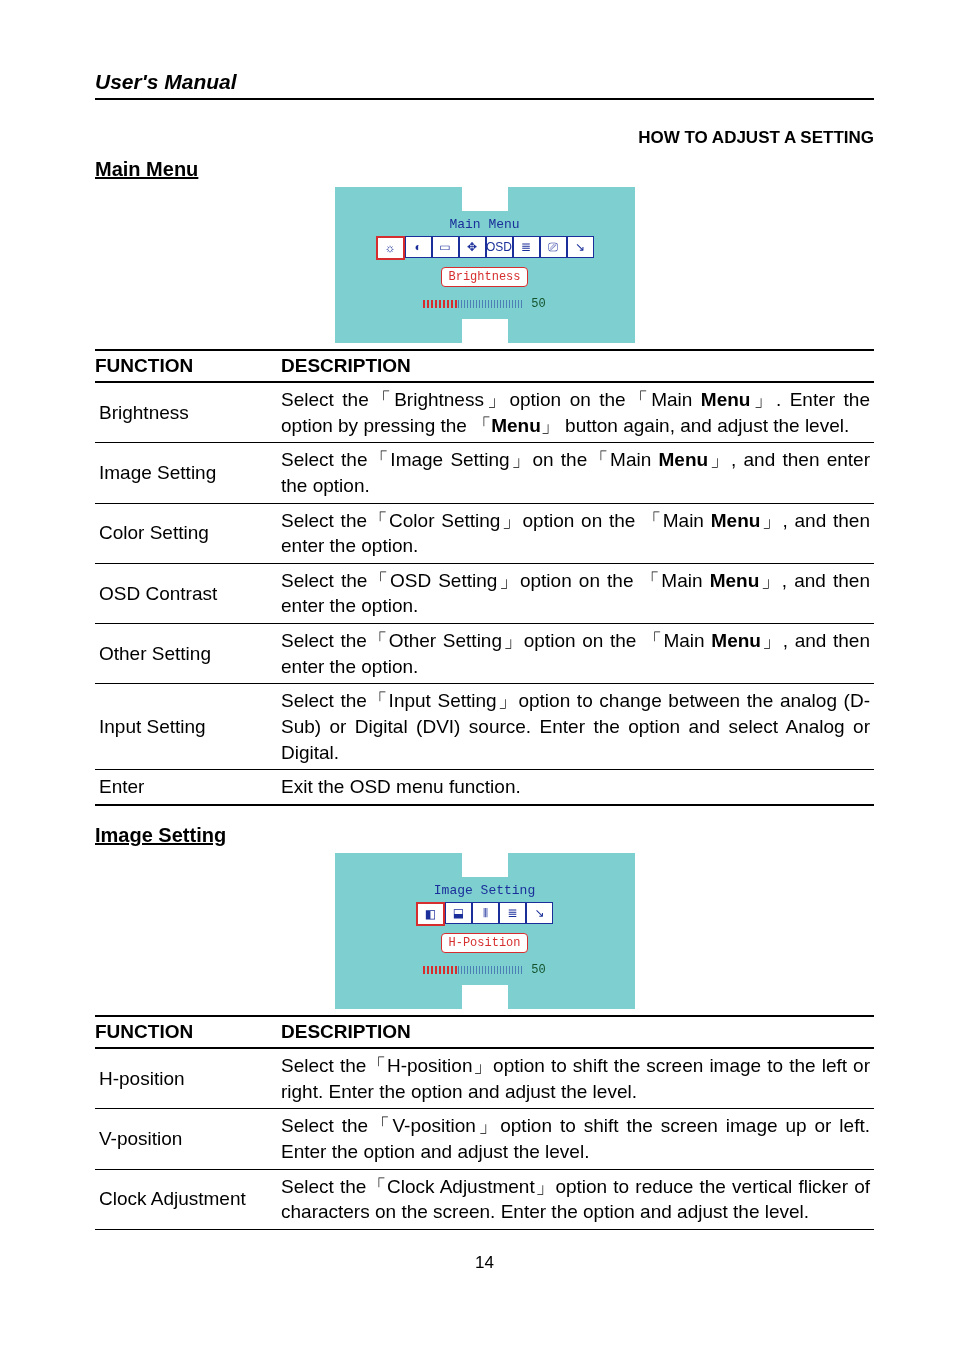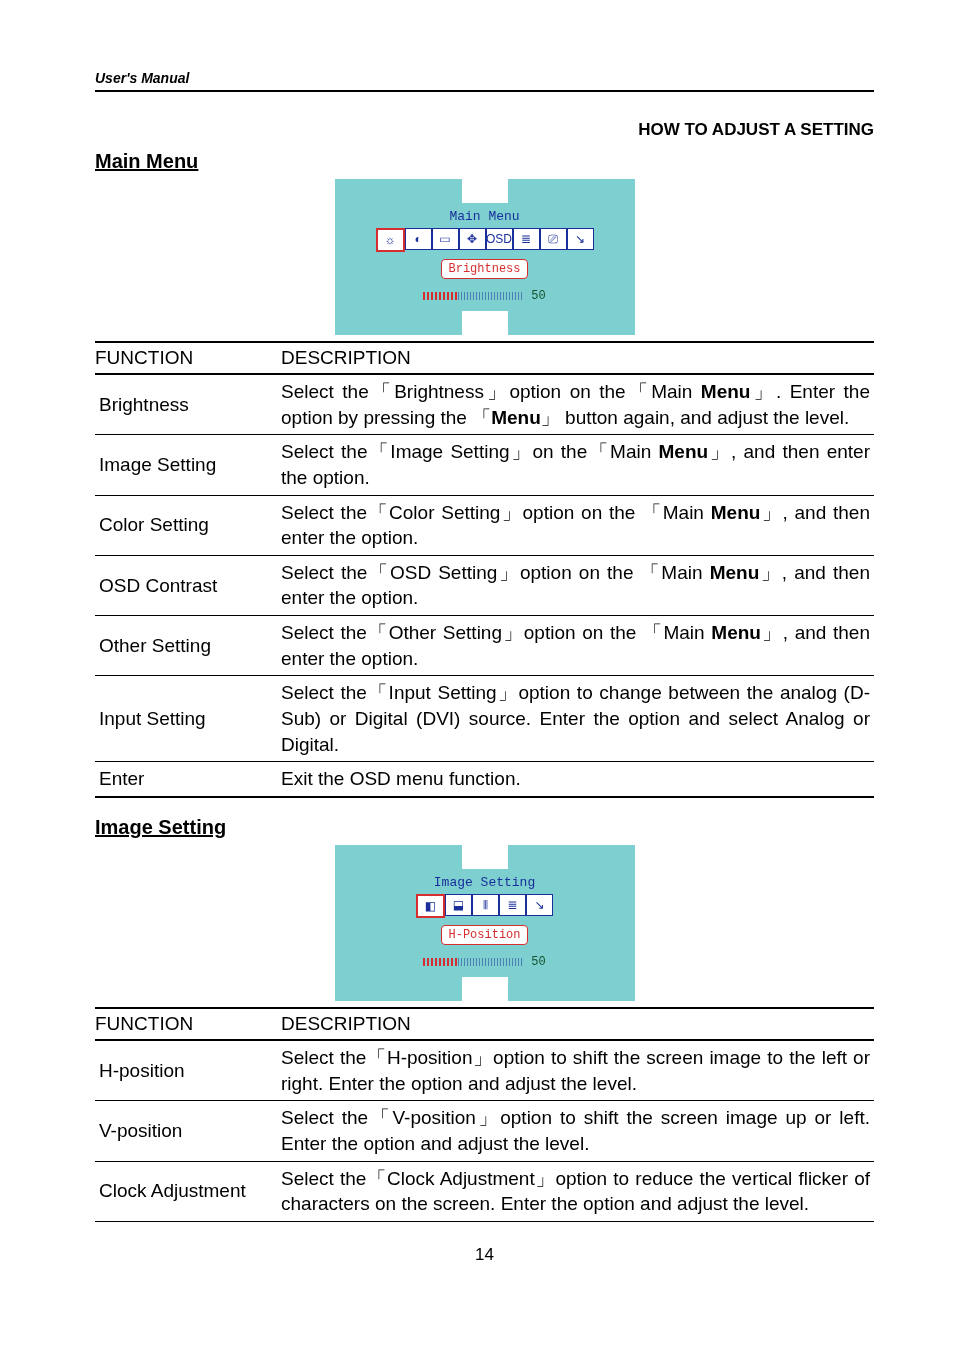--- a/index.html
+++ b/index.html
@@ -7,21 +7,21 @@
     padding: 0;
     font-family: Arial, Helvetica, sans-serif;
     background: #fff;
     width: 954px;
     color: #000;
   }
   .page {
     padding: 70px 80px 40px 95px;
   }
   .doc-title {
-    font-size: 14px;
+    font-size: 21px;
     font-weight: bold;
     font-style: italic;
     margin-bottom: 4px;
   }
   .title-rule {
     border: none;
     border-top: 2px solid #000;
     margin: 0 0 28px 0;
   }
   .section-title {
@@ -131,21 +131,21 @@
     opacity:.5;
   }
 
   table.ft {
     width: 100%;
     border-collapse: collapse;
     font-size: 19px;
   }
   table.ft th {
     text-align: left;
-    font-weight: normal;
+    font-weight: bold;
     padding: 4px 6px 4px 0;
     border-top: 2px solid #000;
     border-bottom: 2px solid #000;
     vertical-align: top;
   }
   table.ft th.func { width: 180px; }
   table.ft td {
     padding: 4px 4px 4px 0;
     vertical-align: middle;
     line-height: 1.35;

